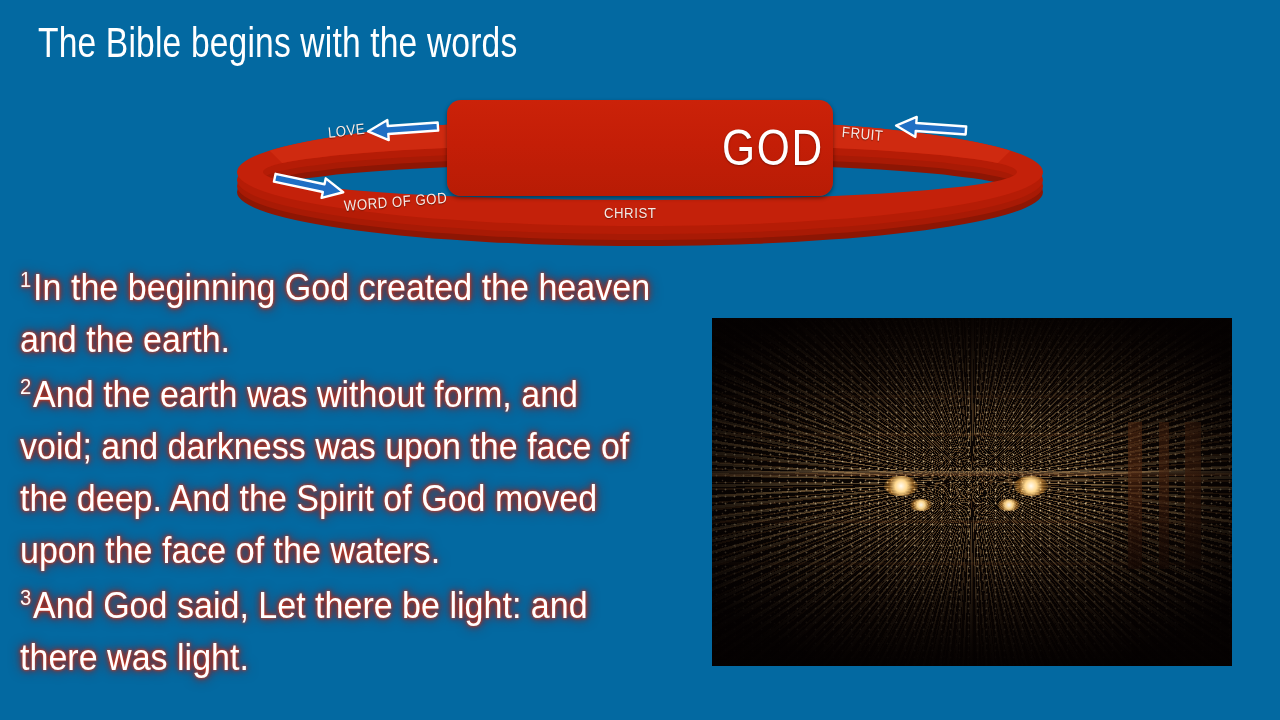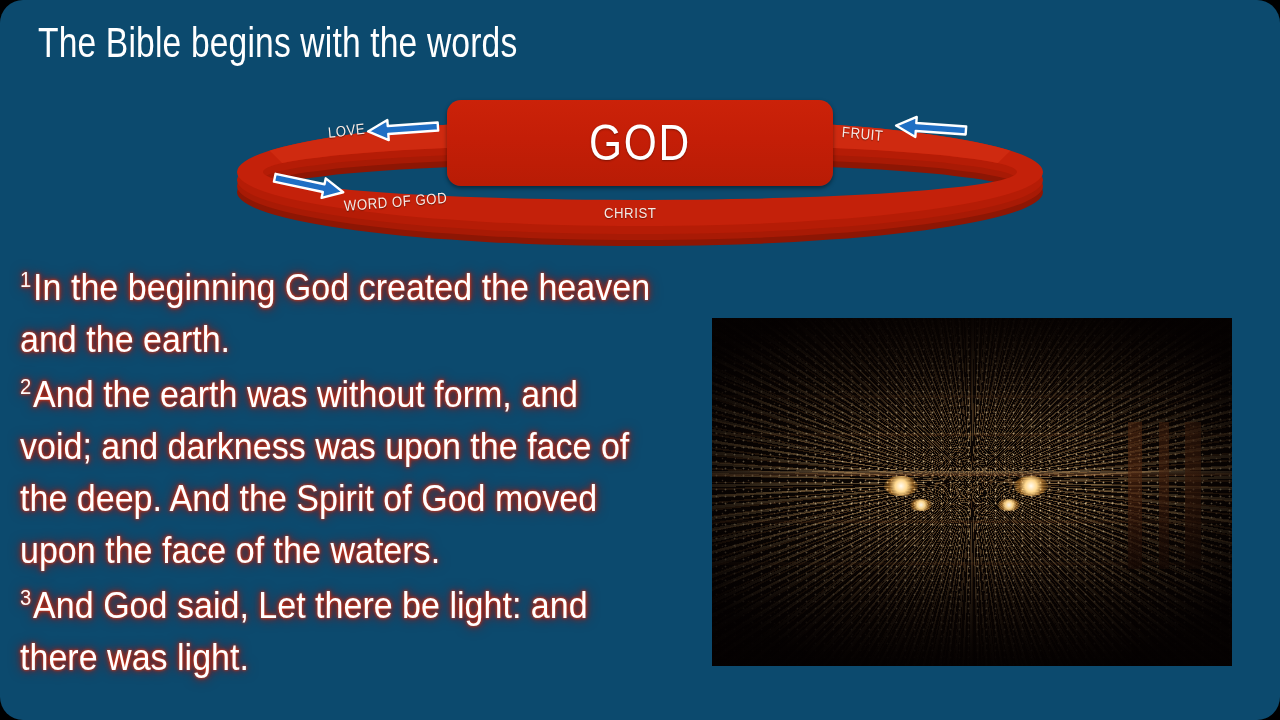--- a/index.html
+++ b/index.html
@@ -13,23 +13,22 @@
     height: 720px;
     overflow: hidden;
     font-family: "Liberation Sans", "DejaVu Sans", sans-serif;
     -webkit-font-smoothing: antialiased;
   }
 
   .slide {
     position: relative;
     width: 1280px;
     height: 720px;
-    background: #0c4a6e;
+    background: #0369a1;
     overflow: hidden;
-    border-radius: 23px;
   }
 
   
   .slide-title {
     position: absolute;
     left: 38px;
     top: 18px;
     width: 900px;
     color: #ffffff;
     font-size: 42px;
@@ -87,26 +86,26 @@
     border-top-color: #cf2a10;
     box-sizing: border-box;
   }
 
   
   .god-box {
     position: absolute;
     left: 215px;
     top: 8px;
     width: 386px;
-    height: 86px;
+    height: 96px;
     border-radius: 14px;
     background: linear-gradient(180deg, #cb2209 0%, #c41e07 45%, #b81c05 100%);
     display: flex;
     align-items: center;
-    justify-content: center;
+    justify-content: flex-end;
     box-shadow: 0 2px 4px rgba(0,0,0,0.45);
   }
   .god-label {
     color: #ffffff;
     font-size: 50px;
     line-height: 52px;
     letter-spacing: 2px;
     transform: scaleX(0.85);
     text-shadow: 0 1px 2px rgba(0,0,0,0.35);
   }

